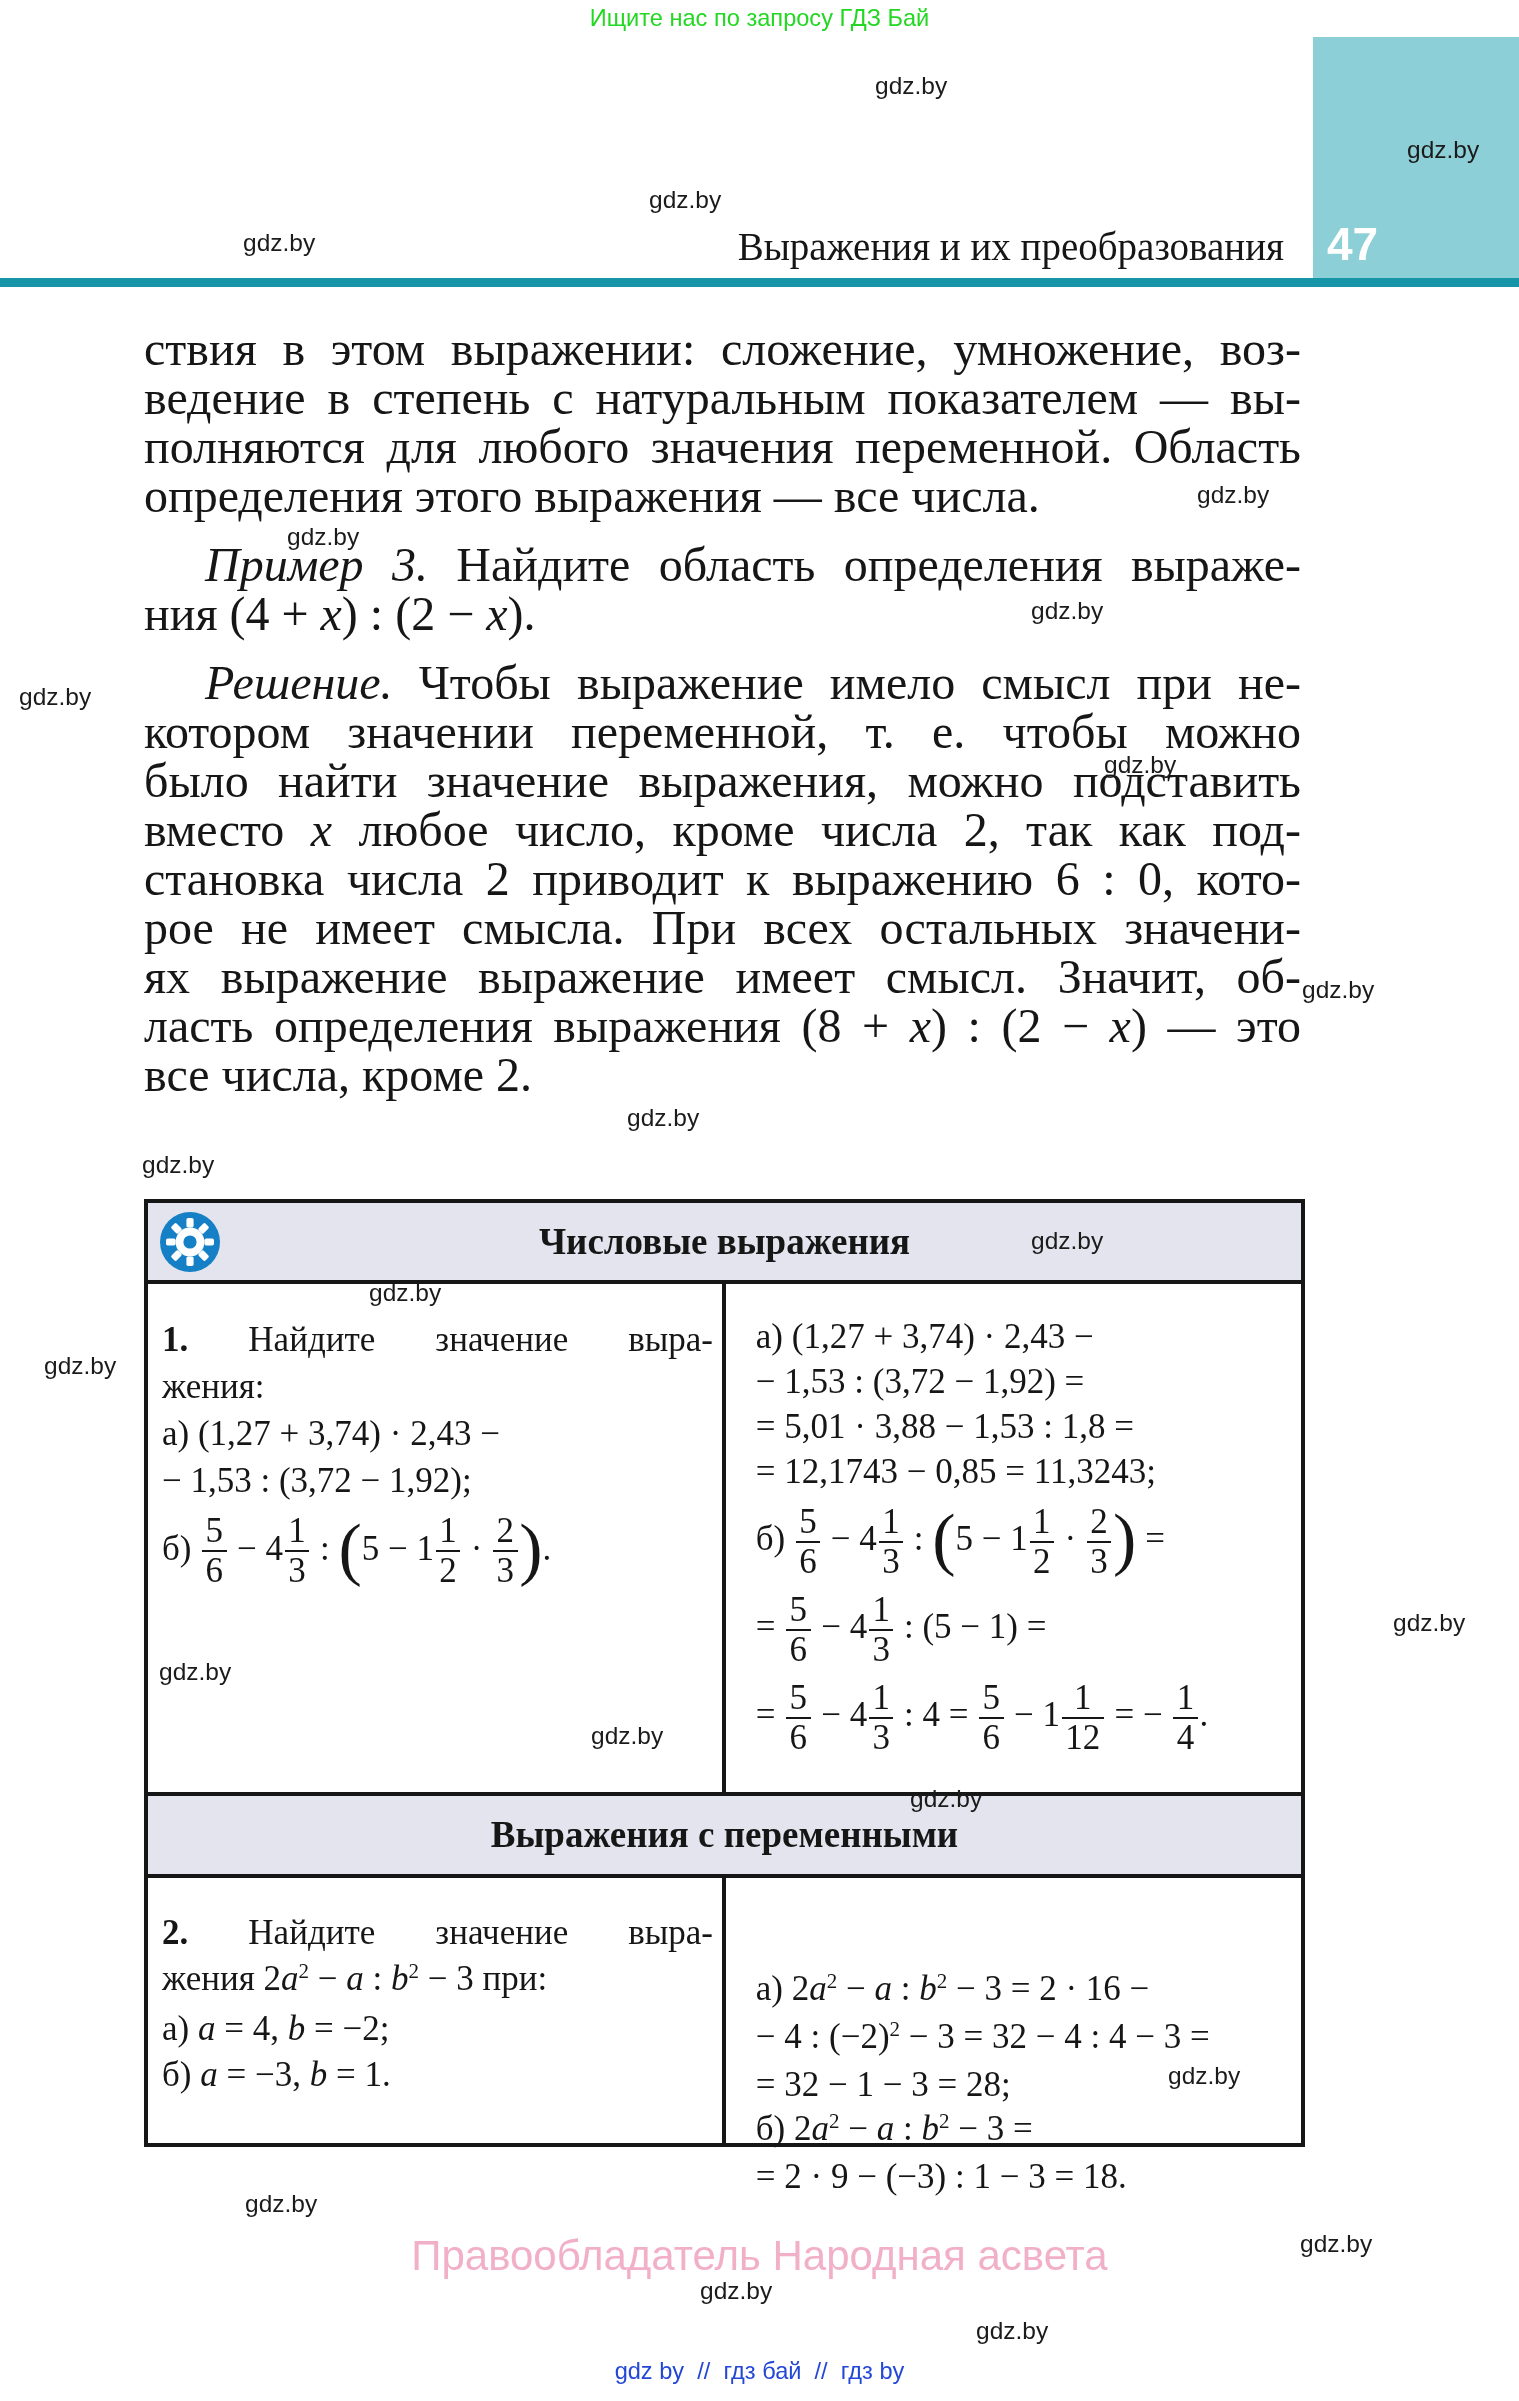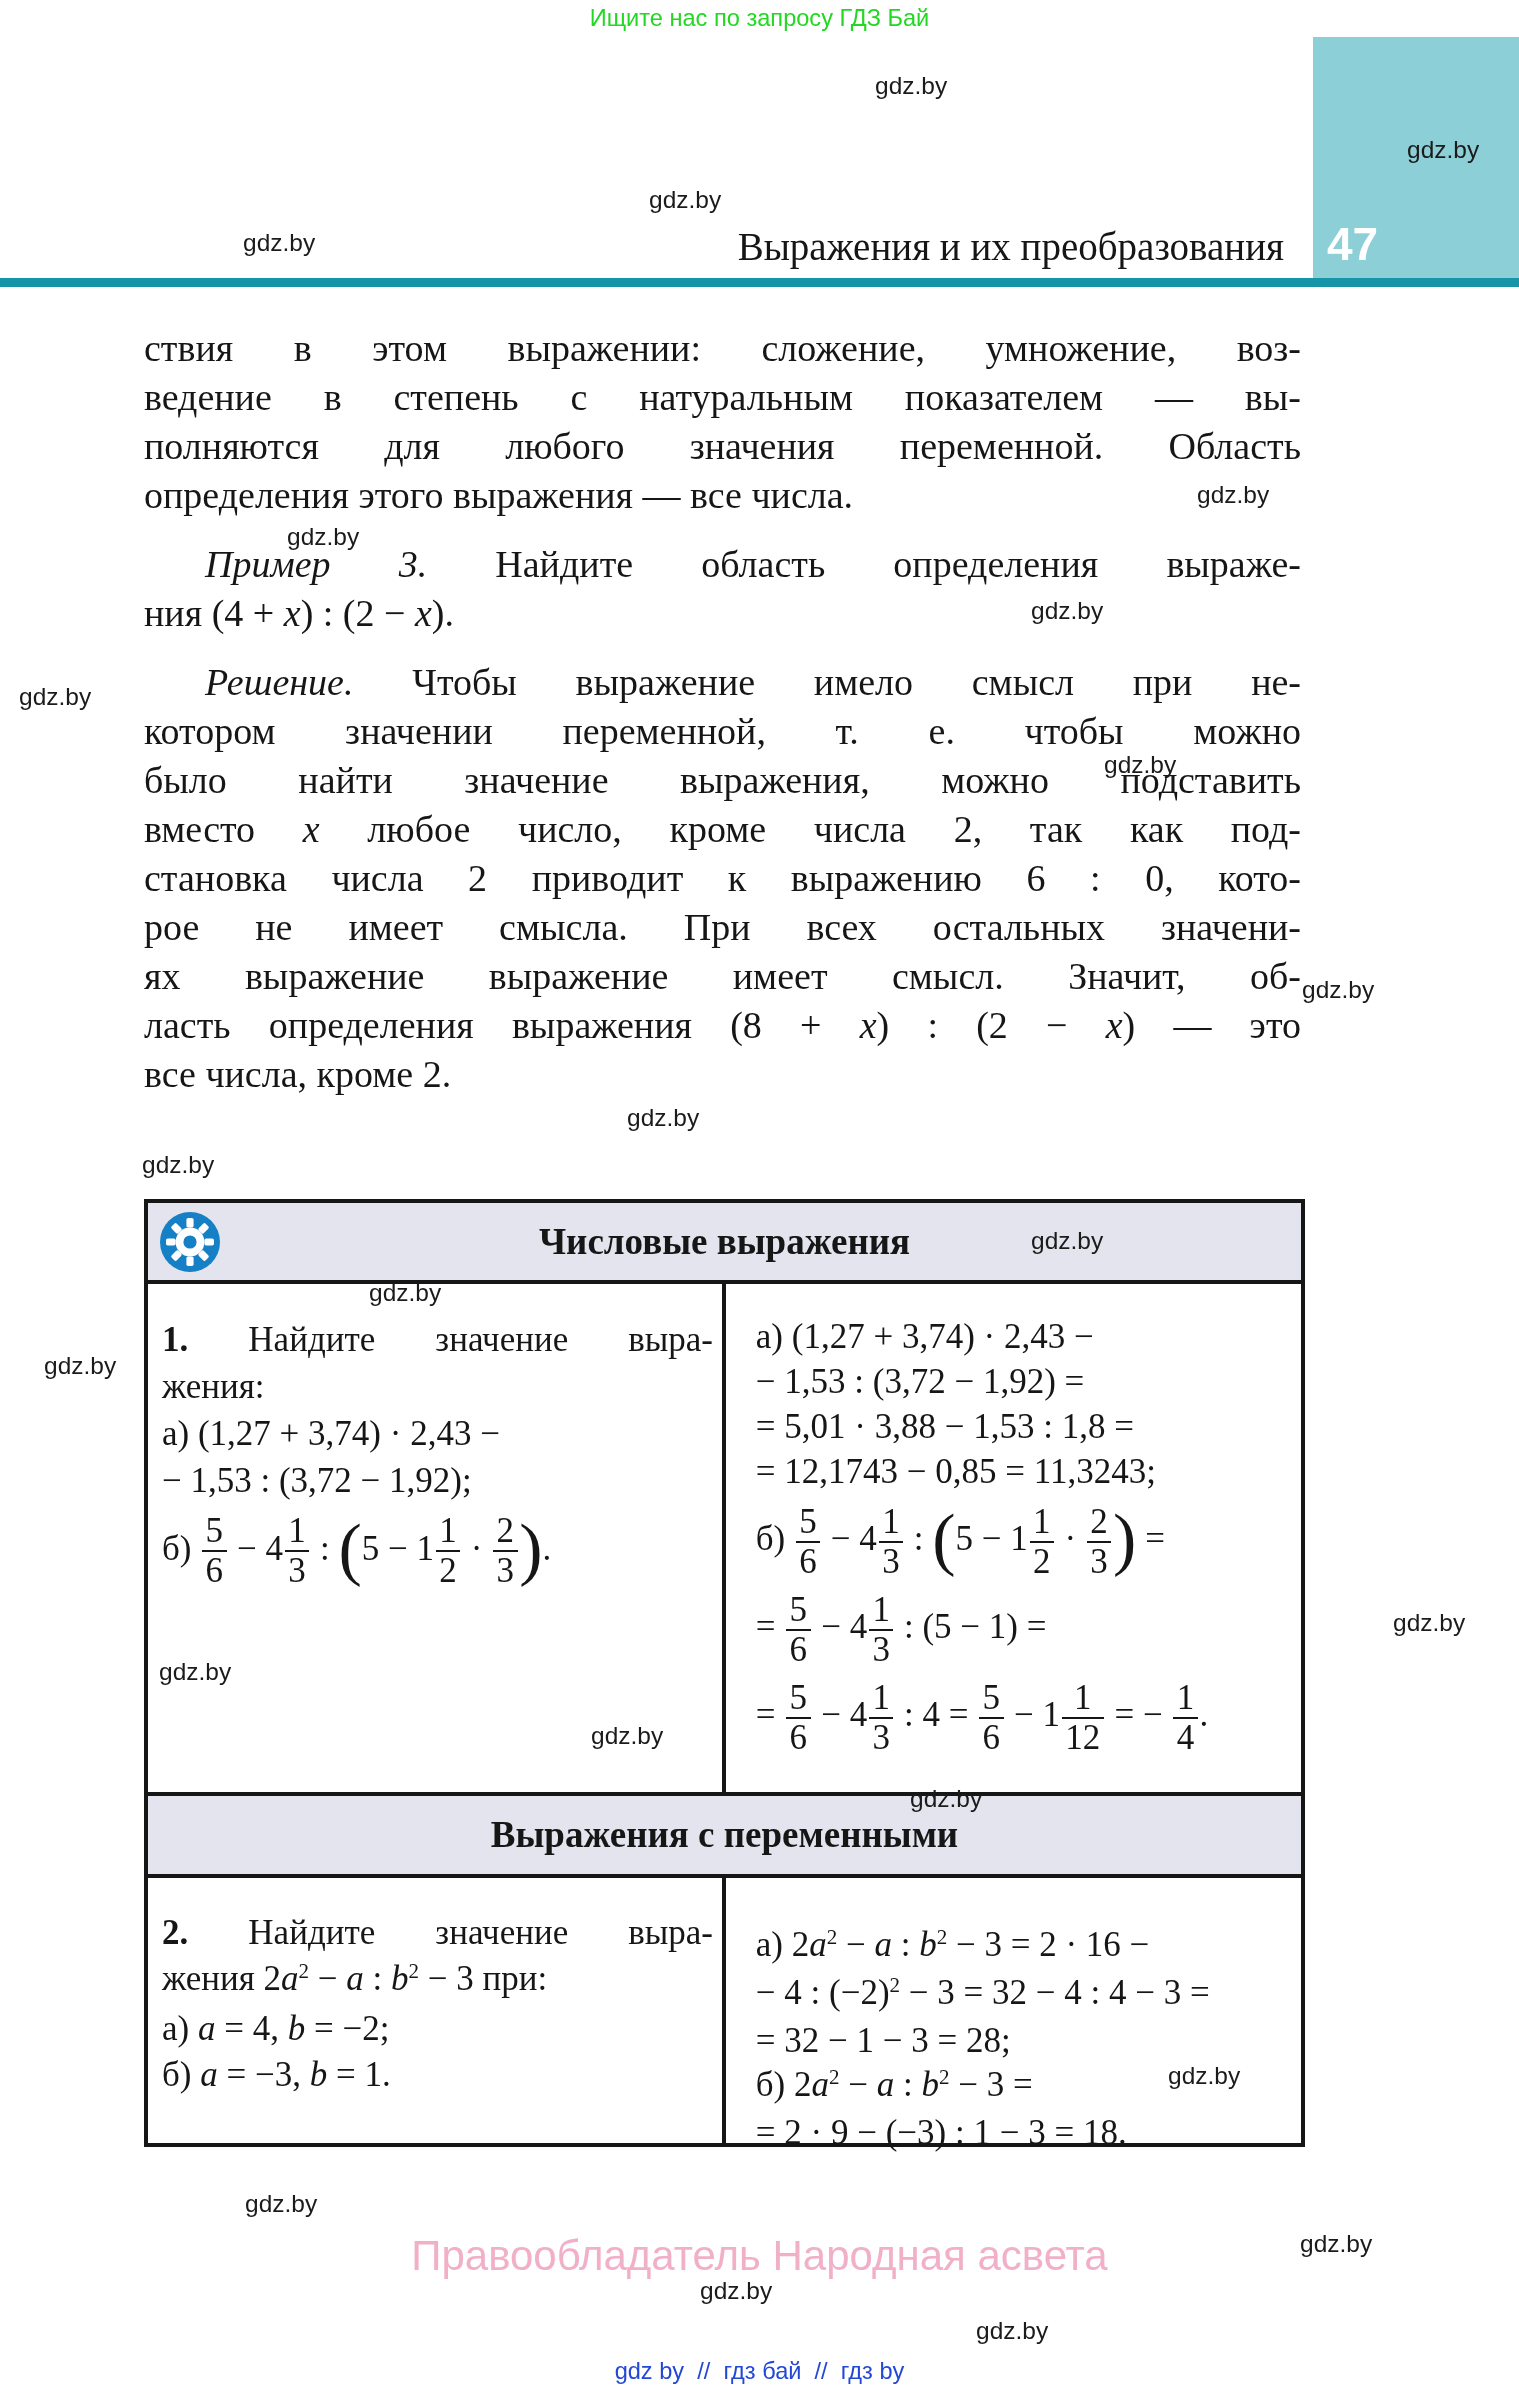--- a/index.html
+++ b/index.html
@@ -8,41 +8,41 @@
 
   .top-banner{position:absolute;top:5.3px;left:0;width:100%;text-align:center;
         font:23.6px "Liberation Sans",sans-serif;color:#23d723;}
 
   .teal-block{position:absolute;left:1313px;top:37px;width:207px;height:242px;background:#8dcfd6;}
   .pagenum{position:absolute;left:14px;top:180px;font:bold 46px "Liberation Sans",sans-serif;color:#ffffff;}
   .teal-rule{position:absolute;left:0;top:278px;width:1519px;height:8.8px;background:#1795a8;}
   .page-title{position:absolute;top:224px;left:0;width:1284px;text-align:right;
         font-size:39px;color:#161616;}
 
-  .para{position:absolute;left:144px;width:1157px;font-size:38px;}
+  .para{position:absolute;left:144px;width:1157px;font-size:48px;}
   .p1{top:324px}.p2{top:540px}.p3{top:658px}
   .bl{line-height:49px;}
   .jl{text-align:justify;text-align-last:justify;}
   .ind{text-indent:61px;}
   .it{font-style:italic;}
   .bd{font-weight:bold;}
 
   .tbl{position:absolute;left:144px;top:1199px;width:1153px;border:4.4px solid #161616;
        font-size:35px;background:#ffffff;}
   .th{height:77px;background:#e4e4ee;border-bottom:4.4px solid #161616;position:relative;text-align:center;}
   .th2{height:78px;}
   .tht{line-height:77px;font-weight:bold;font-size:37px;}
   .gear{position:absolute;left:12.3px;top:8.8px;width:60px;height:60px;}
   .trow{display:flex;}
   .r1{height:508px;border-bottom:4.4px solid #161616;}
   .r2{height:265px;}
   .tcl{width:551px;border-right:4.4px solid #161616;padding:31.5px 8.8px 0 14px;}
   .tcr{flex:1;padding:30px 7px 0 30px;}
   .r2 .tcl{}
-  .r2 .tcr{padding-top:45px;}
+  .r2 .tcr{padding-top:45px;margin-top:44px;}
   .cl{line-height:47px;}
   .r1 .tcr .cl{line-height:45px;}
   .r2 .cl{line-height:46px;}
   .r2 .tcr .cl{line-height:44px;}
   .fl{margin-top:7px;}
 
   .fr{display:inline-block;vertical-align:middle;text-align:center;margin:1.8px 1.8px;}
   .fr span{display:block;line-height:1.08;padding:0 3.5px;}
   .fn{border-bottom:2.6px solid #161616;}
   sup{font-size:60%;vertical-align:baseline;position:relative;top:-0.55em;}

